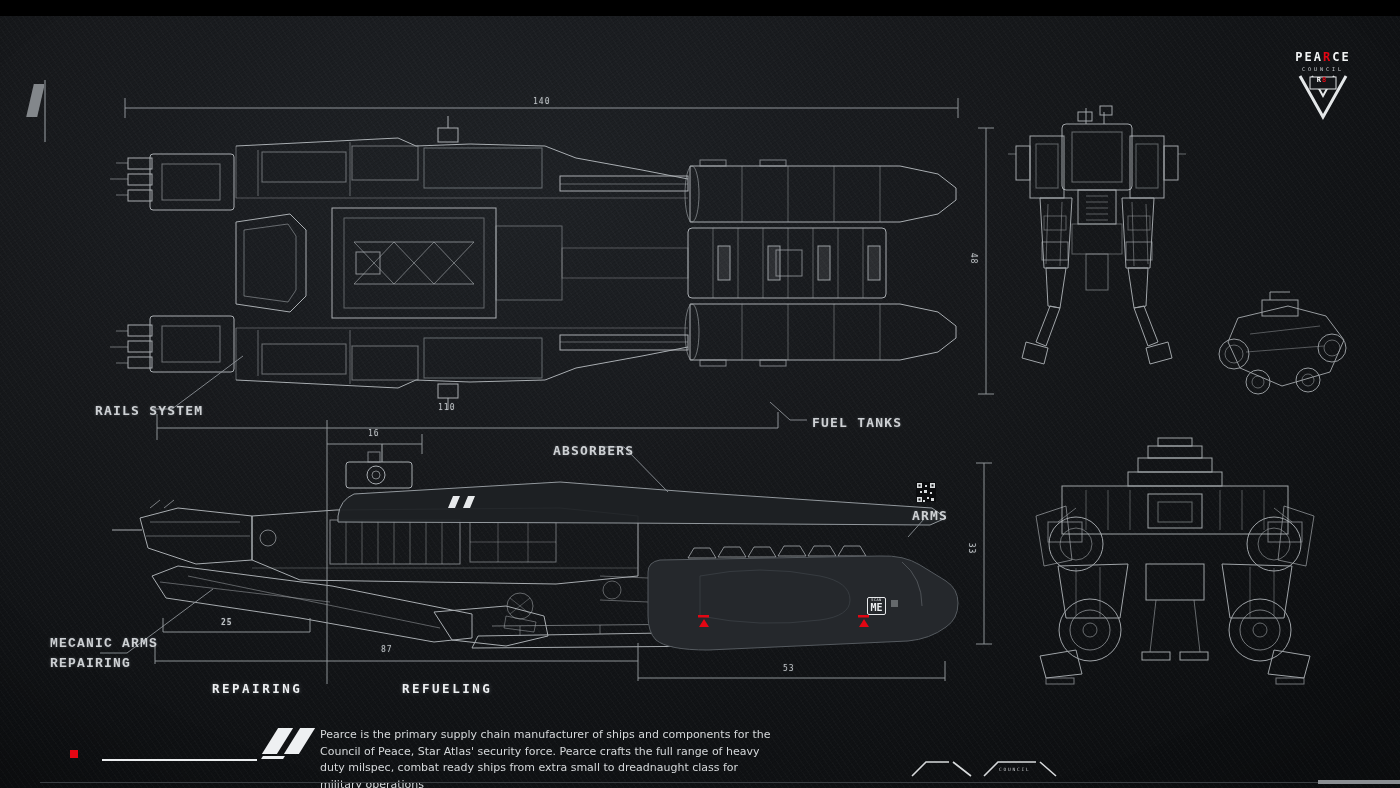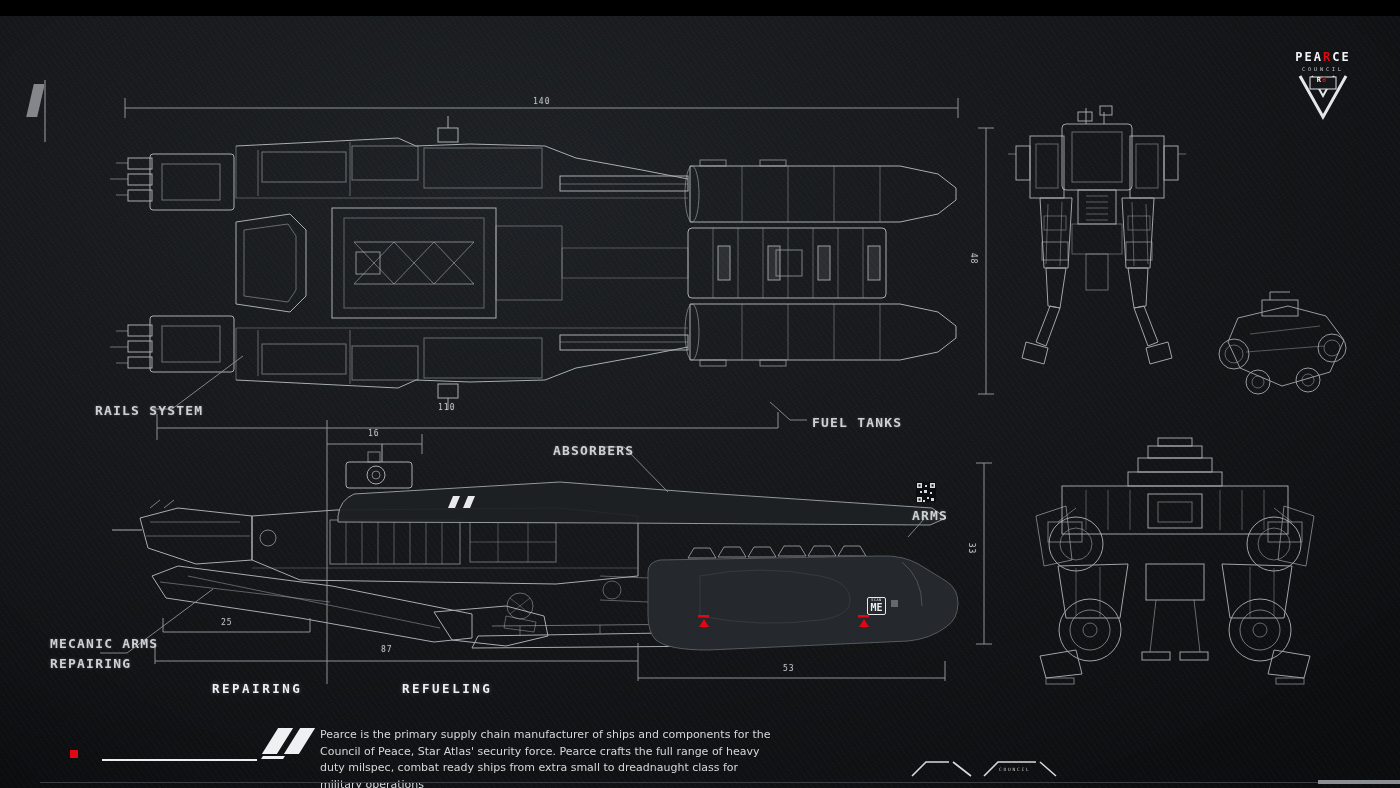--- a/index.html
+++ b/index.html
@@ -37,21 +37,21 @@
   .graysq{position:absolute;left:891px;top:584px;width:7px;height:7px;background:#75797d;opacity:0.8;}
   .redsq{position:absolute;left:70px;top:734px;width:8px;height:8px;background:#e30613;}
   .footline1{position:absolute;left:102px;top:743px;width:155px;height:2px;background:#eaecee;}
   .bottomline{position:absolute;left:40px;top:766px;width:1330px;height:1px;background:#3a3e42;}
   .bottomseg{position:absolute;left:1318px;top:764px;width:82px;height:4px;background:#8a8e92;}
   .idx-slash{position:absolute;left:30px;top:68px;width:11px;height:33px;background:#83878b;transform:skewX(-13deg);}
   .idx-line{position:absolute;left:44px;top:64px;width:2px;height:62px;background:#5b5f63;}
   .ftitle{position:absolute;right:30px;top:745px;font-size:11.5px;font-weight:bold;letter-spacing:1.6px;
     color:#f0f2f3;white-space:nowrap;text-shadow:0 0 3px rgba(240,245,255,0.25);}
   .fcouncil{position:absolute;left:999px;top:751px;font-size:4.5px;letter-spacing:1.8px;color:#c9ccce;}
-  .mecanic{line-height:1.5;}
+  .mecanic{line-height:1.5;font-family:Liberation Mono, monospace;}
 </style>
 </head>
 <body>
 
 <div class="stage">
 
   <svg class="art" width="1400" height="788" viewBox="0 0 1400 788">
     <defs>
 
       <g id="tvh" fill="none" stroke="#c3c8cc" stroke-width="1" opacity="0.85">
@@ -294,21 +294,21 @@
   <div class="logo">
     <div class="brand"><span>PEA</span><span class="red">R</span><span>CE</span></div>
     <div class="council">COUNCIL</div>
   </div>
   <div class="r8box"><span>R</span><span class="red">8</span></div>
 
   <div class="dim-label" style="left:533px;top:81px;">140</div>
   <div class="dim-label vert" style="left:968px;top:238px;">48</div>
   <div class="dim-label" style="left:438px;top:387px;">110</div>
   <div class="dim-label" style="left:368px;top:413px;">16</div>
-  <div class="dim-label" style="left:221px;top:602px;">25</div>
+  <div class="dim-label" style="left:221px;top:602px;font-weight:bold;">25</div>
   <div class="dim-label" style="left:381px;top:629px;">87</div>
   <div class="dim-label" style="left:783px;top:648px;">53</div>
   <div class="dim-label vert" style="left:966px;top:528px;">33</div>
 
   <div class="lbl" style="left:95px;top:387px;">RAILS SYSTEM</div>
   <div class="lbl" style="left:812px;top:399px;">FUEL TANKS</div>
   <div class="lbl" style="left:553px;top:427px;">ABSORBERS</div>
   <div class="lbl" style="left:912px;top:492px;width:30px;text-align:center;">ARMS</div>
   <div class="lbl mecanic" style="left:50px;top:618px;">
     <span style="display:block;">MECANIC ARMS</span>

